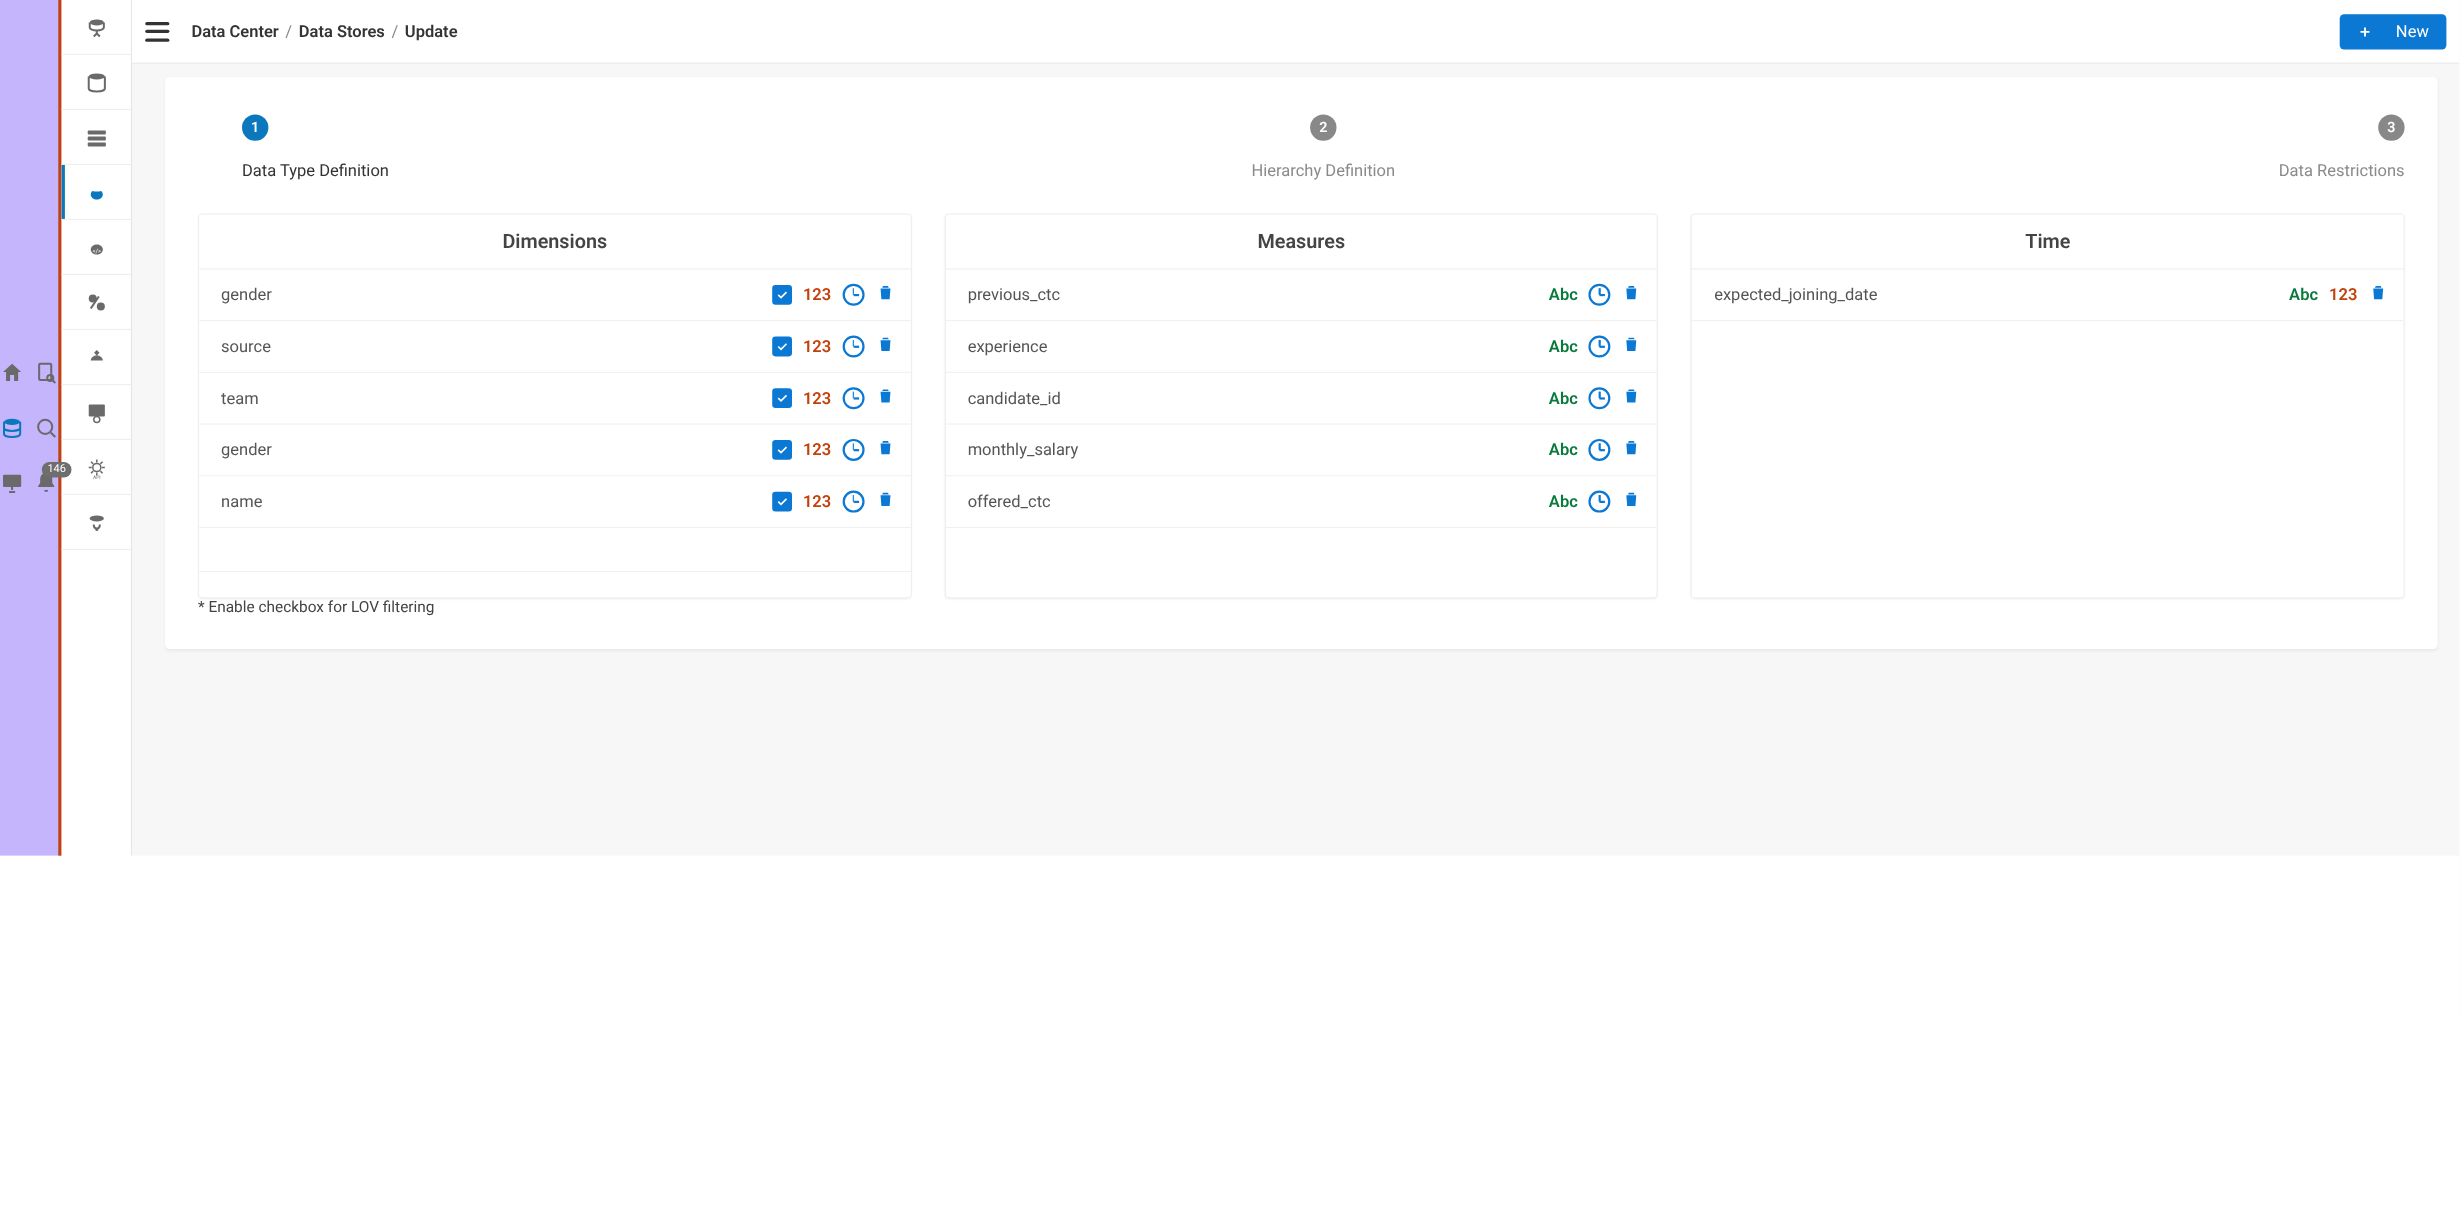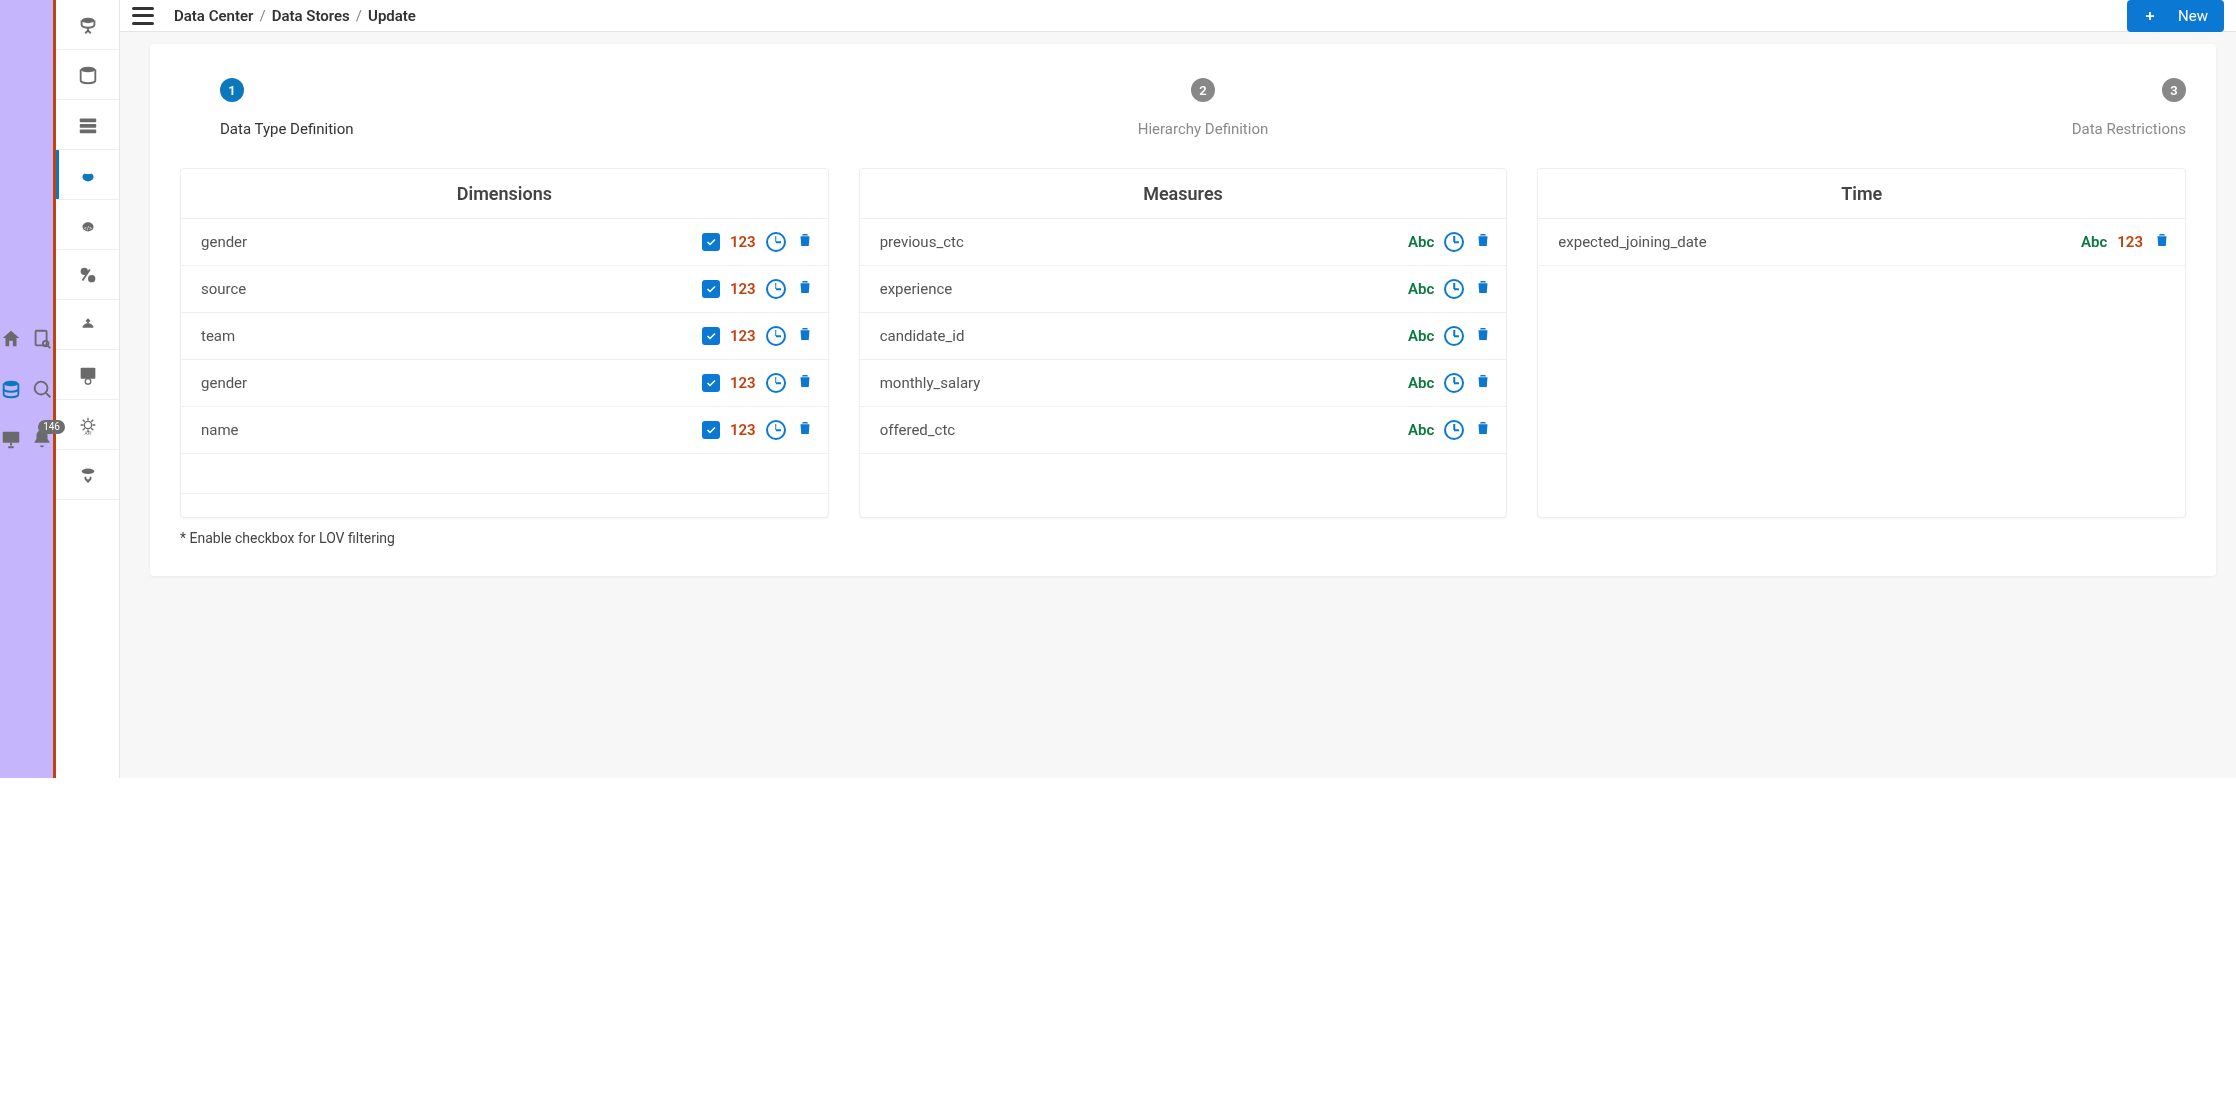--- a/index.html
+++ b/index.html
@@ -17,21 +17,21 @@
 
   
   .subnav { width:64px; background:#fff; border-right:1px solid #e5e5e5; display:flex; flex-direction:column; }
   .subnav-item { height:50px; display:flex; align-items:center; justify-content:center; border-bottom:1px solid #eee; color:#6a6a6a; position:relative;}
   .subnav-item.active { color:#0b78bd;}
   .subnav-item.active::before { content:""; position:absolute; left:0; top:0; bottom:0; width:3px; background:#0b78bd;}
   .subnav-item svg { width:22px; height:22px;}
 
   
   .main { flex:1; display:flex; flex-direction:column; min-width:0;}
-  .topbar { height:32px; border-bottom:1px solid #e5e5e5; display:flex; align-items:center; padding:0 12px; gap:20px;}
+  .topbar { height:58px; border-bottom:1px solid #e5e5e5; display:flex; align-items:center; padding:0 12px; gap:20px;}
   .hamburger { width:22px; height:18px; display:flex; flex-direction:column; justify-content:space-between; cursor:pointer;}
   .hamburger span { height:3px; background:#333; display:block; border-radius:2px;}
   .crumbs { display:flex; gap:6px; color:#333; font-size:15px; font-weight:600;}
   .crumbs .sep { color:#888; font-weight:400;}
   .crumbs .seg { cursor:pointer;}
   .spacer { flex:1;}
   .btn-new { background:#0b78d4; color:#fff; border:none; padding:7px 16px; border-radius:4px; font-size:15px; display:flex; align-items:center; gap:21px; cursor:pointer;}
   .btn-new svg { width:14px; height:14px;}
 
   .content { flex:1; background:#f7f7f7; padding:12px 20px 20px 30px; overflow:auto;}
@@ -59,21 +59,21 @@
   .row .chk { width:18px; height:18px; border:2px solid #0b78d4; border-radius:3px; background:#0b78d4; display:flex; align-items:center; justify-content:center; cursor:pointer;}
   .row .chk svg{ width:12px; height:12px; stroke:#fff; stroke-width:3; fill:none;}
   .tag-123 { color:#c2410c; font-weight:600; font-size:15px; cursor:pointer;}
   .tag-abc { color:#0a7a3c; font-weight:600; font-size:15px; cursor:pointer;}
   .clock { width:20px; height:20px; border:2px solid #0b78d4; border-radius:50%; position:relative; cursor:pointer;}
   .clock::before { content:""; position:absolute; left:50%; top:50%; width:1.5px; height:6px; background:#0b78d4; transform-origin:bottom center; transform:translate(-50%,-100%);}
   .clock::after  { content:""; position:absolute; left:50%; top:50%; width:1.5px; height:5px; background:#0b78d4; transform-origin:bottom center; transform:translate(-50%,-100%) rotate(90deg);}
   .trash { color:#0b78d4; cursor:pointer;}
   .trash svg { width:18px; height:18px;}
 
-  .footnote { margin-top:12px; font-size:14px; color:#444;}
+  .footnote { font-size:14px; color:#444;}
 
   .actions { display:flex; justify-content:flex-end; gap:14px; margin-top:18px;}
   .btn { padding:8px 20px; border-radius:4px; font-size:15px; cursor:pointer; border:1px solid transparent;}
   .btn-cancel { background:#fff; border:1px solid #ddd; color:#555;}
   .btn-next { background:#0b78d4; color:#fff;}
 </style>
 </head>
 <body>
 
 <div class="app">

